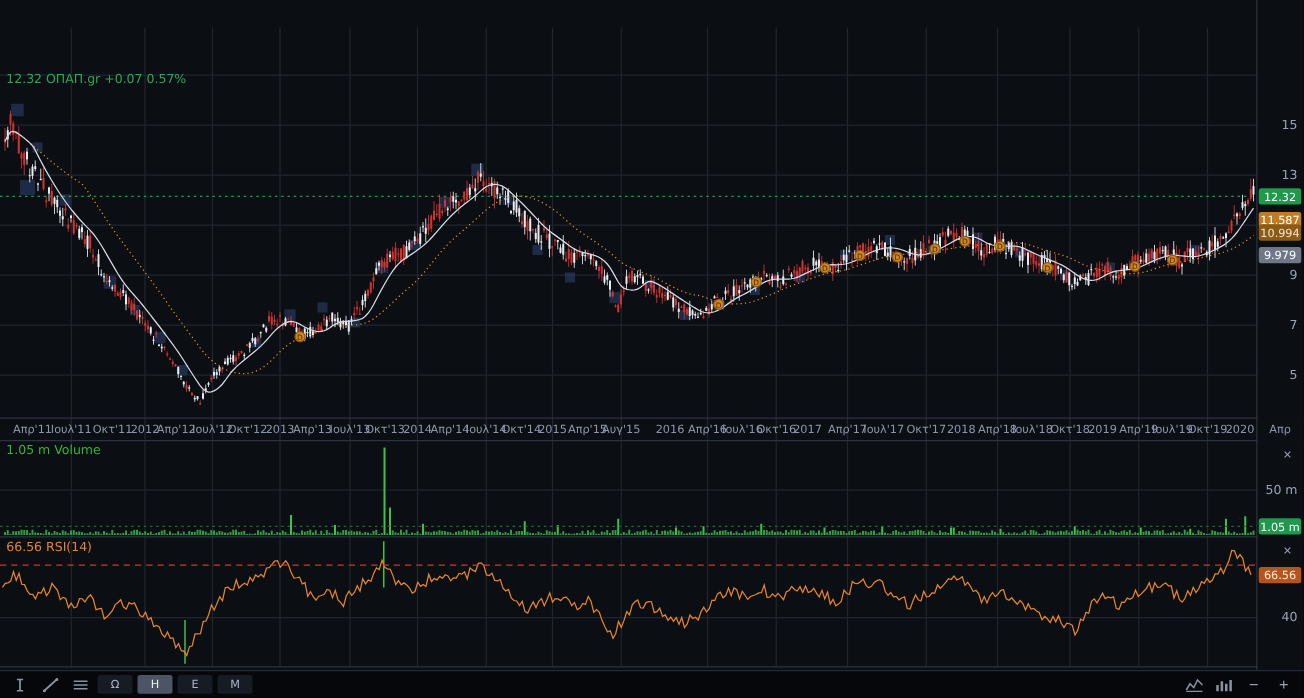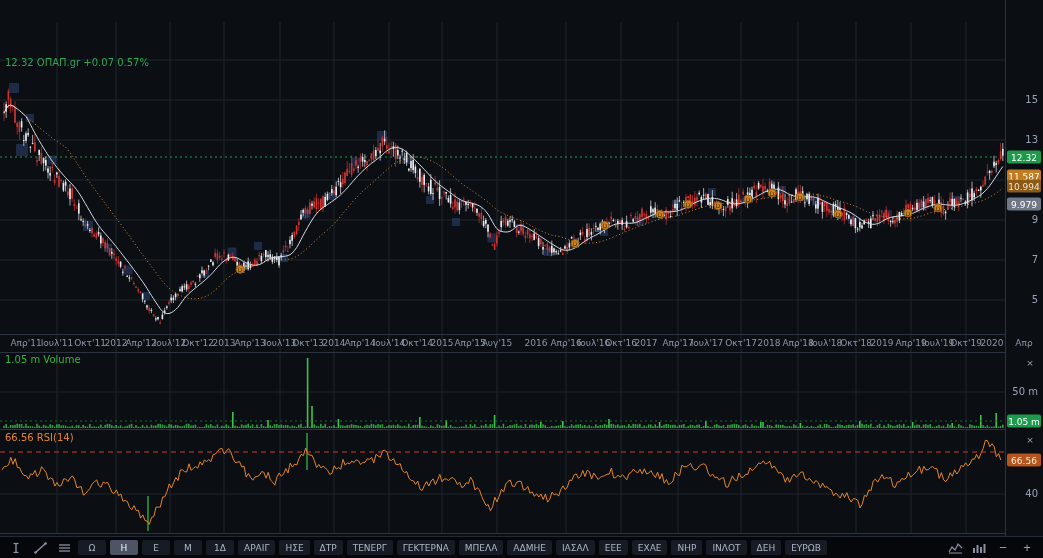--- a/index.html
+++ b/index.html
@@ -1602,37 +1602,20 @@
           <line x1="1" y1="9" x2="12" y2="9" stroke="currentColor" stroke-width="1.3"></line>
         </svg>
       </div>
     </div>
     <div class="tgroup" id="tf-buttons">
         <div class="tbtn">Ω</div>
         <div class="tbtn active">Η</div>
         <div class="tbtn">Ε</div>
         <div class="tbtn">Μ</div>
       </div>
-    <div class="tgroup" id="tab-buttons">
-        <div class="tbtn">1Δ</div>
-        <div class="tbtn">ΑΡΑΙΓ</div>
-        <div class="tbtn">ΗΣΕ</div>
-        <div class="tbtn">ΔΤΡ</div>
-        <div class="tbtn">ΤΕΝΕΡΓ</div>
-        <div class="tbtn">ΓΕΚΤΕΡΝΑ</div>
-        <div class="tbtn">ΜΠΕΛΑ</div>
-        <div class="tbtn">ΑΔΜΗΕ</div>
-        <div class="tbtn">ΙΑΣΑΛ</div>
-        <div class="tbtn">ΕΕΕ</div>
-        <div class="tbtn">ΕΧΑΕ</div>
-        <div class="tbtn">ΝΗΡ</div>
-        <div class="tbtn">ΙΝΛΟΤ</div>
-        <div class="tbtn">ΔΕΗ</div>
-        <div class="tbtn">ΕΥΡΩΒ</div>
-      </div>
     <div class="spacer"></div>
     <div class="tgroup">
       <div class="ticon">
         <svg width="15" height="12" viewBox="0 0 15 12">
           <polyline points="1,10 4,5 7,8 10,2 14,6" fill="none" stroke="currentColor" stroke-width="1.2"></polyline>
           <line x1="1" y1="11" x2="14" y2="11" stroke="currentColor" stroke-width="1"></line>
         </svg>
       </div>
       <div class="ticon">
         <svg width="15" height="12" viewBox="0 0 15 12">

